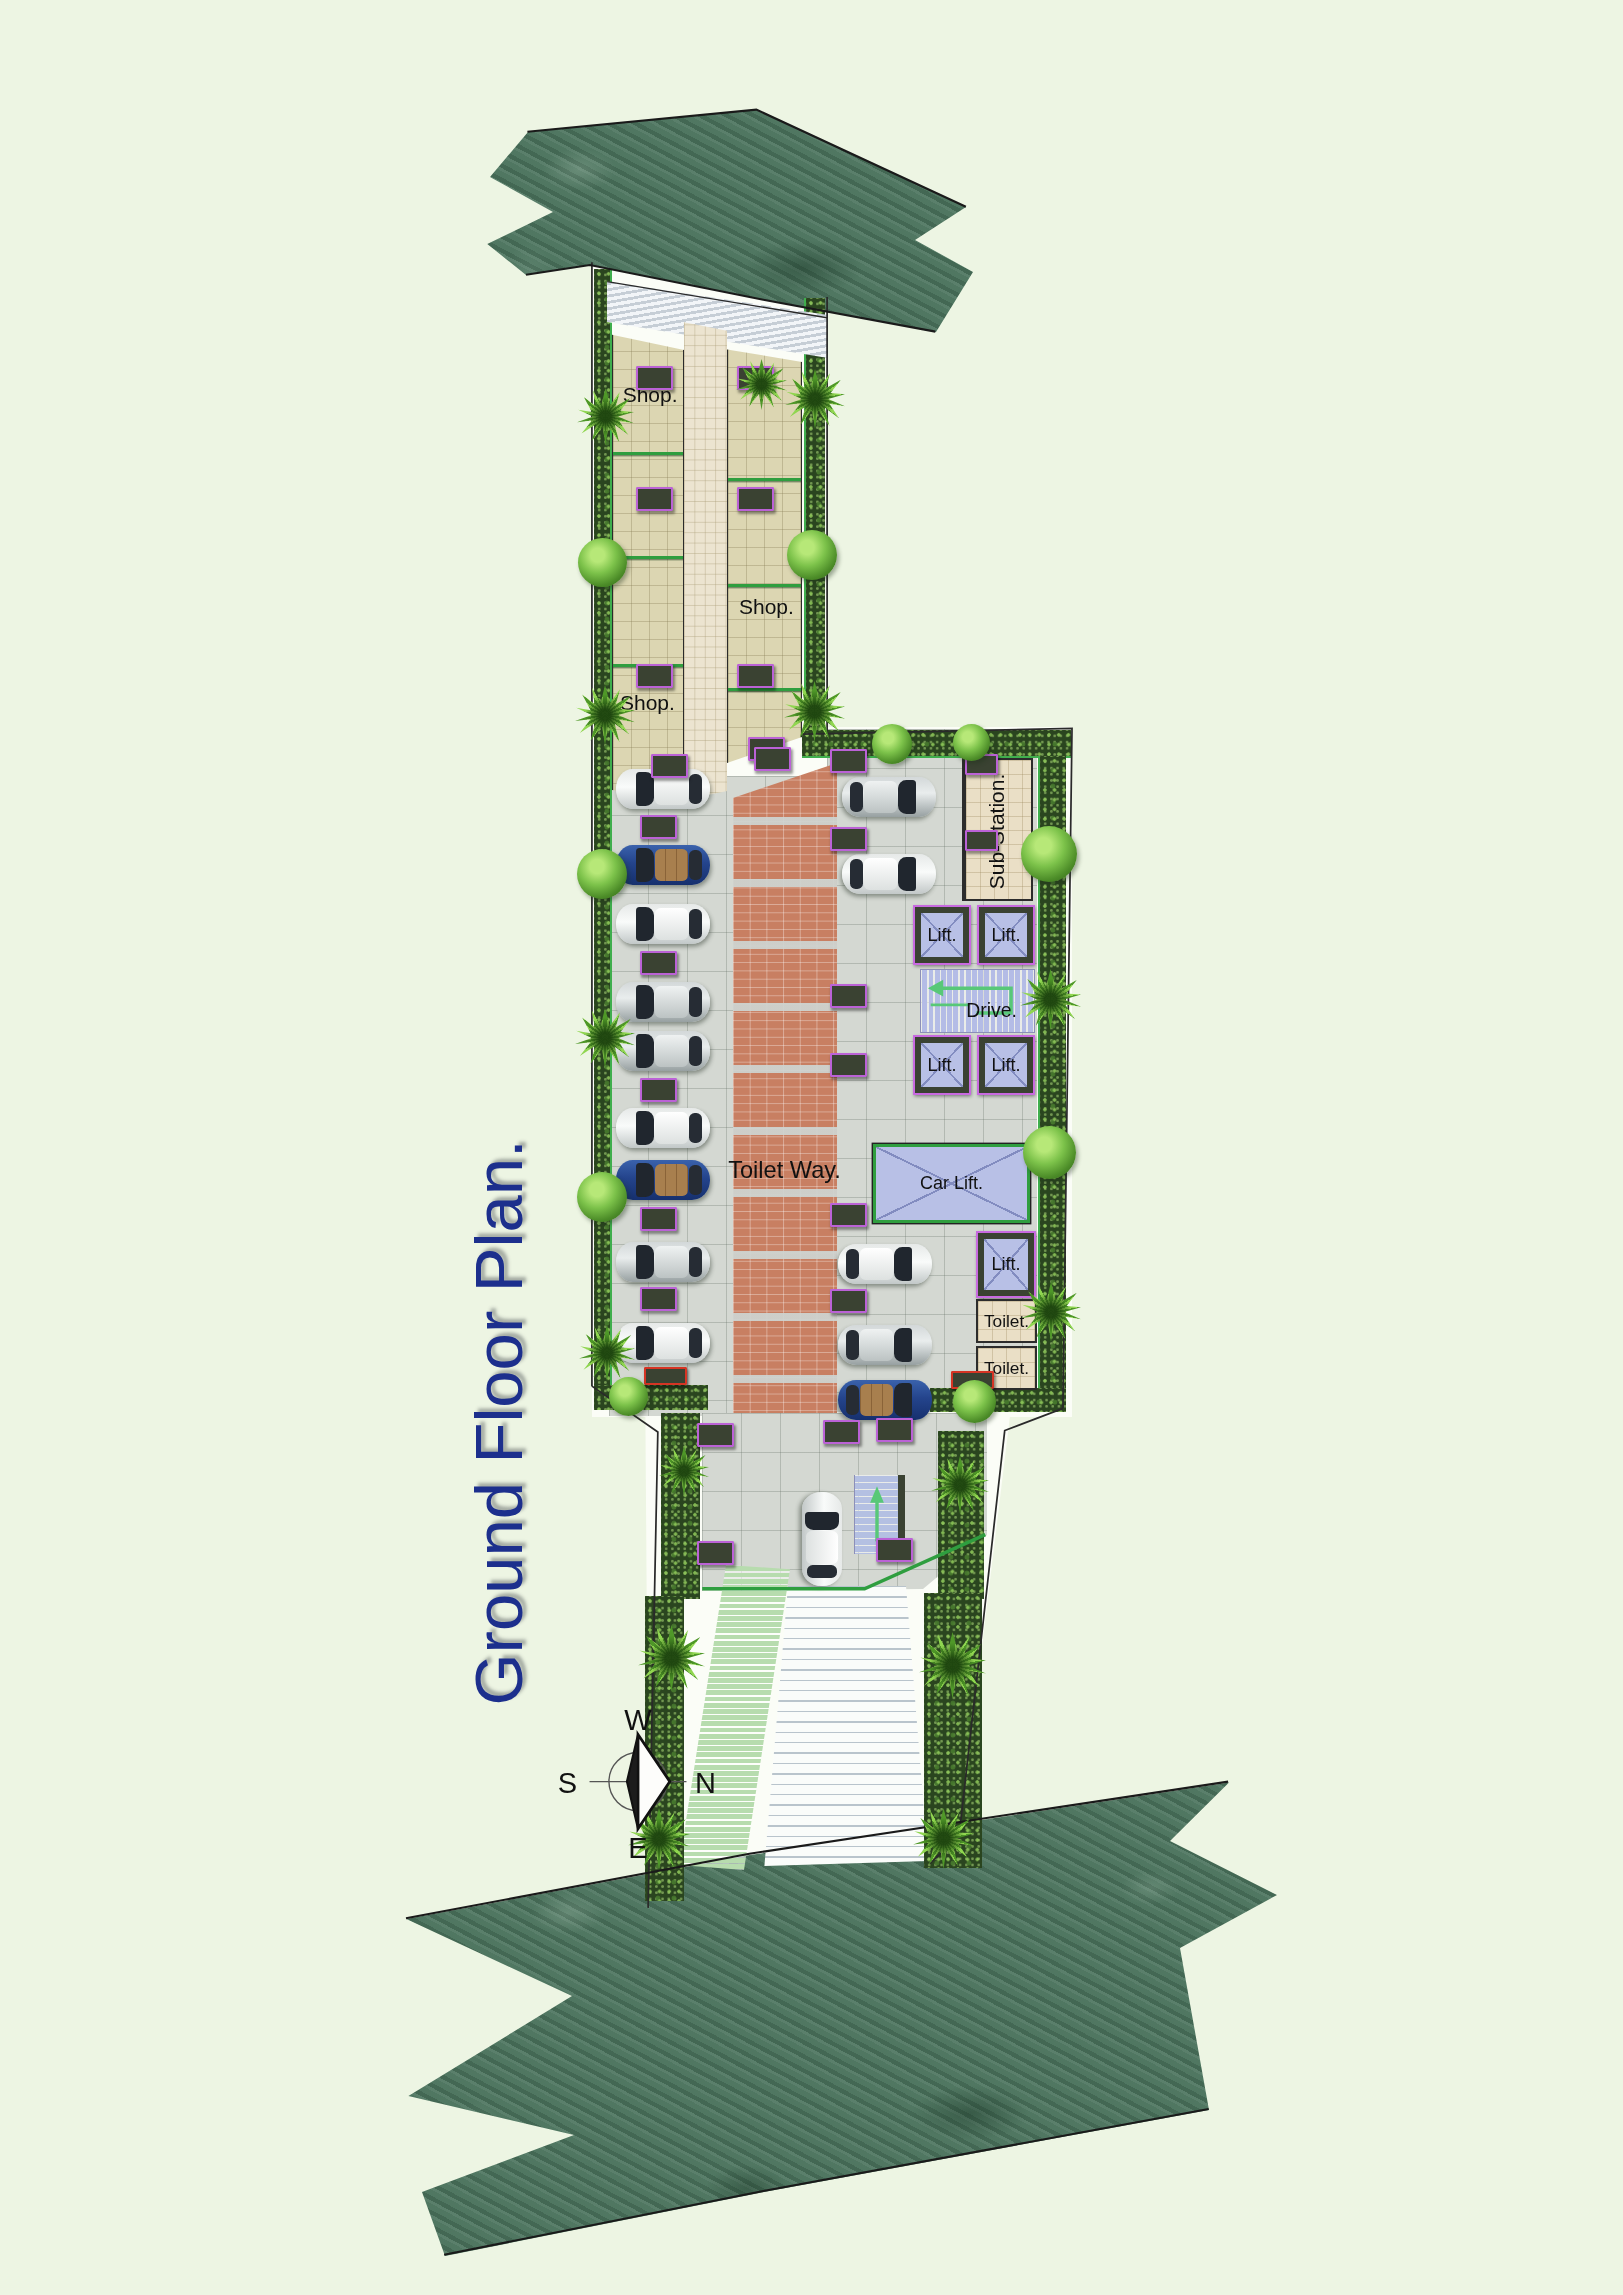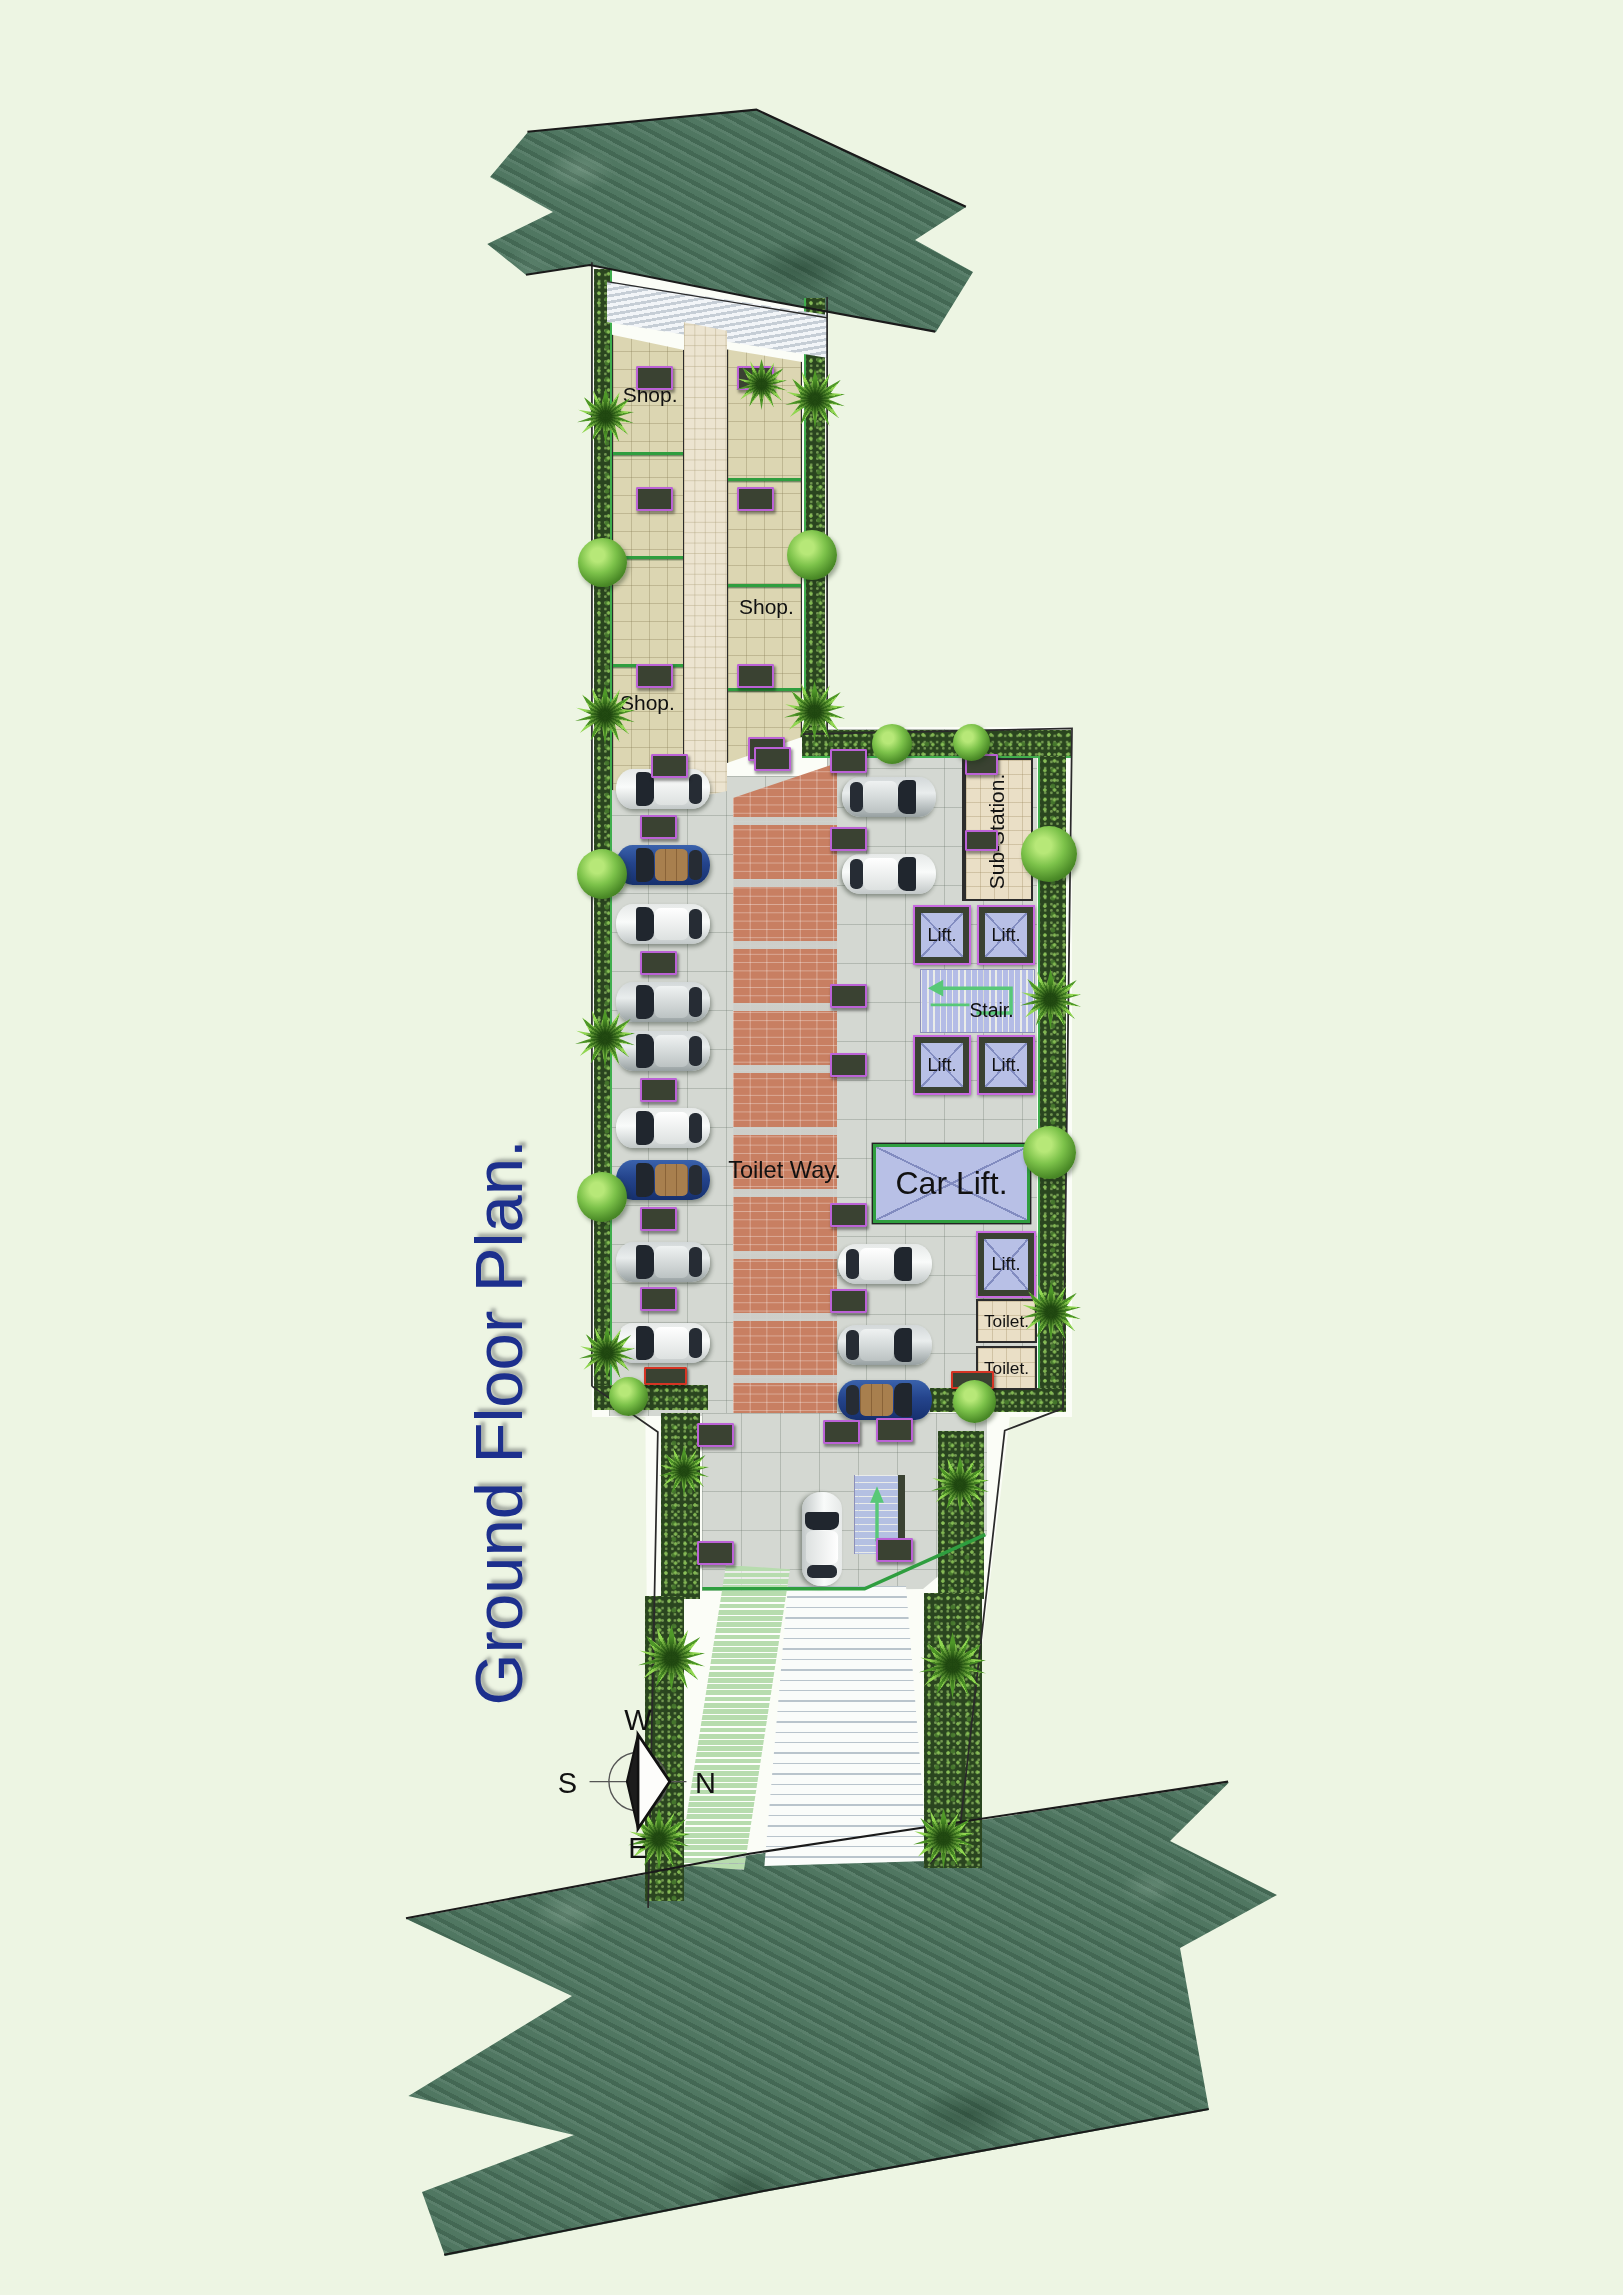--- a/index.html
+++ b/index.html
@@ -187,42 +187,42 @@
         </div>
     </div>
   </div>
   <div style="left:920px;top:969px;width:115px;height:64px;
       background:repeating-linear-gradient(90deg, rgba(255,255,255,.5) 0 1.4px, #b4bce6 1.4px 6.2px);border:1.4px solid #8c8fb8;">
     <svg style="left:0;top:0;width:115px;height:64px;" viewBox="0 0 166 92">
       <path d="M30 26 H130 V62 H80" fill="none" stroke="#58c878" stroke-width="5"></path>
       <path d="M14 50 H70" fill="none" stroke="#58c878" stroke-width="4"></path>
       <polygon points="32,14 32,38 10,26" fill="#58c878"></polygon>
     </svg>
-    <div class="roomlabel" style="left:28px;top:19.4px;font-size:19.4px;">Stair.</div>
+    <div class="roomlabel" style="left:28px;top:19.4px;font-size:19.4px;">Drive.</div>
   </div>
   <div style="left:913px;top:1035px;width:122px;height:60px;">
     <div class="liftcell" style="left:0;top:0;width:58px;height:60px;">
       <div class="liftcab">
           <div class="roomlabel" style="font-size:18px;">Lift.</div>
         </div>
     </div>
     <div class="liftcell" style="left:64px;top:0;width:58px;height:60px;">
       <div class="liftcab">
           <div class="roomlabel" style="font-size:18px;">Lift.</div>
         </div>
     </div>
   </div>
 
   <div style="left:873px;top:1144px;width:157px;height:79px;
       border:3.5px solid #2f9e3f;box-shadow:0 0 0 1.4px #222;
       background:
         linear-gradient(to top right, transparent calc(50% - 1px), #828cc0 calc(50% - 1px) calc(50% + 1px), transparent calc(50% + 1px)),
         linear-gradient(to bottom right, transparent calc(50% - 1px), #828cc0 calc(50% - 1px) calc(50% + 1px), transparent calc(50% + 1px)),
         #b8c0e6;">
-    <div class="roomlabel" style="font-size:32px;text-align:right;">Car Lift.</div>
+    <div class="roomlabel" style="font-size:18px;text-align:right;">Car Lift.</div>
   </div>
 
   <div class="liftcell" style="left:976px;top:1231px;width:60px;height:67px;">
     <div class="liftcab">
         <div class="roomlabel" style="font-size:18px;">Lift.</div>
       </div>
   </div>
 
   <div class="beige-room" style="left:976px;top:1299px;width:61px;height:44px;">
     <div class="roomlabel" style="font-size:17.3px;">Toilet.</div>

